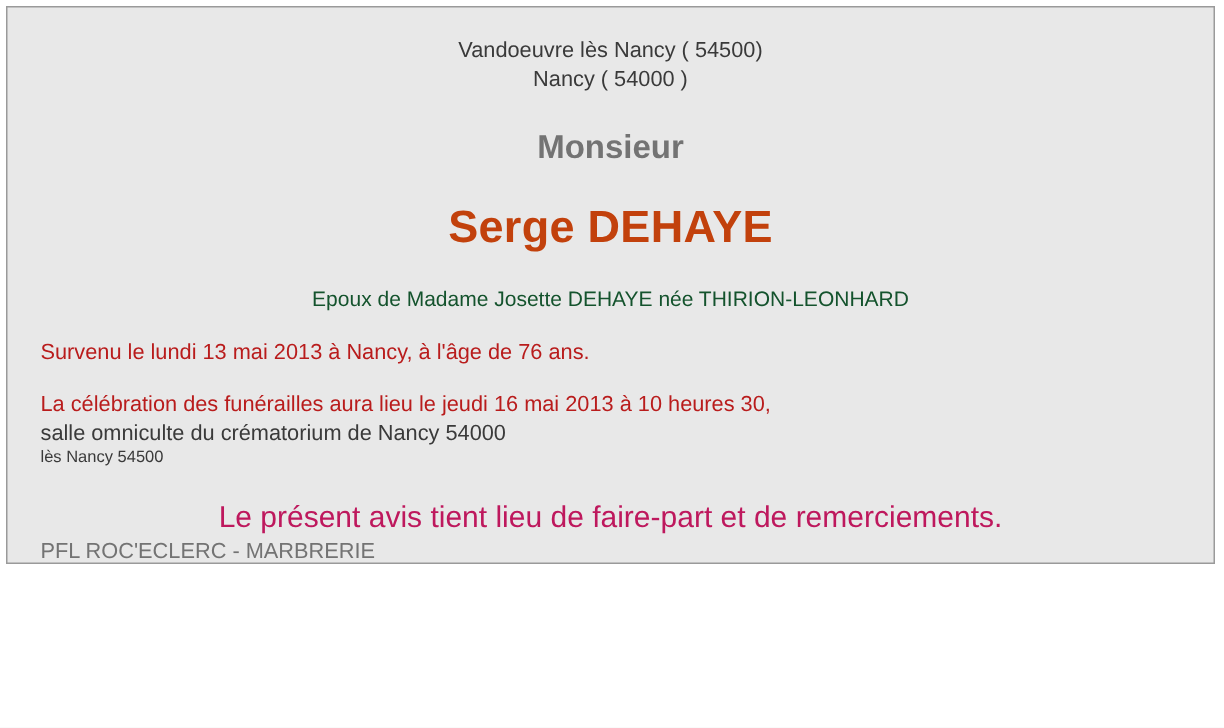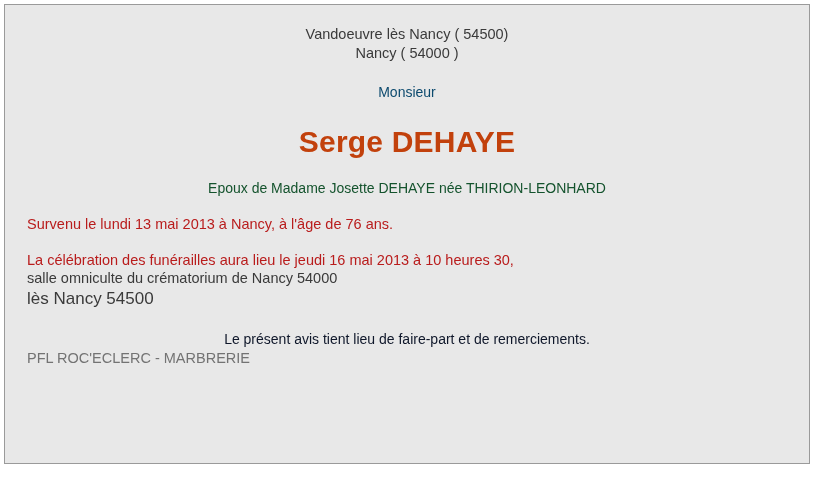--- a/index.html
+++ b/index.html
@@ -9,21 +9,21 @@
   }
   body {
     width: 816px;
     height: 485px;
     font-family: "Liberation Sans", sans-serif;
     overflow: hidden;
   }
   .notice-card {
     box-sizing: border-box;
     width: 806px;
-    height: 460px;
+    height: 372px;
     margin: 4px;
     background: #e8e8e8;
     border: 1px solid #9a9a9a;
     padding: 20px 22px 10px 22px;
     color: #333333;
     position: relative;
   }
   .line {
     line-height: 1.28;
   }
@@ -36,46 +36,46 @@
   .loc {
     font-size: 14.5px;
     color: #3a3a3a;
   }
   .intro {
     font-size: 14.5px;
     margin-top: 17px;
     color: #3a3a3a;
   }
   .monsieur {
-    font-size: 14px;
-    font-weight: normal;
-    color: #0c4a6e;
+    font-size: 22px;
+    font-weight: bold;
+    color: #737373;
     margin-top: 22px;
   }
   .name {
     font-size: 30px;
     font-weight: bold;
     color: #c2410c;
     margin-top: 21px;
     letter-spacing: 0.2px;
   }
   .spouse {
     font-size: 14px;
     margin-top: 19px;
     color: #14532d;
   }
   .para {
     font-size: 14.5px;
     margin-top: 17px;
     color: #b91c1c;
   }
   .closing {
-    font-size: 14px;
+    font-size: 20px;
     margin-top: 21px;
-    color: #0f172a;
+    color: #be185d;
   }
   .firm {
     font-size: 14.5px;
     color: #737373;
   }
 </style>
 </head>
 <body>
 
 <div class="notice-card">
@@ -88,19 +88,19 @@
 
   <div class="line center name">Serge DEHAYE</div>
 
   <div class="line center spouse">Epoux de Madame Josette DEHAYE née THIRION-LEONHARD</div>
 
   <div class="line left para">Survenu le lundi 13 mai 2013 à Nancy, à l'âge de 76 ans.</div>
 
   <div class="line left para">La célébration des funérailles aura lieu le jeudi 16 mai 2013 à 10 heures 30,</div>
   <div class="line left" style="font-size:14.5px;color:#3a3a3a;">salle omniculte du crématorium de Nancy 54000</div>
 
-  <div class="line left" style="font-size:17px;color:#3a3a3a;">lès Nancy 54500</div>
+  <div class="line left" style="font-size:11px;color:#3a3a3a;">lès Nancy 54500</div>
 
   <div class="line center closing">Le présent avis tient lieu de faire-part et de remerciements.</div>
 
   <div class="line left firm">PFL ROC'ECLERC - MARBRERIE</div>
 
 </div>
 
 </body></html>

